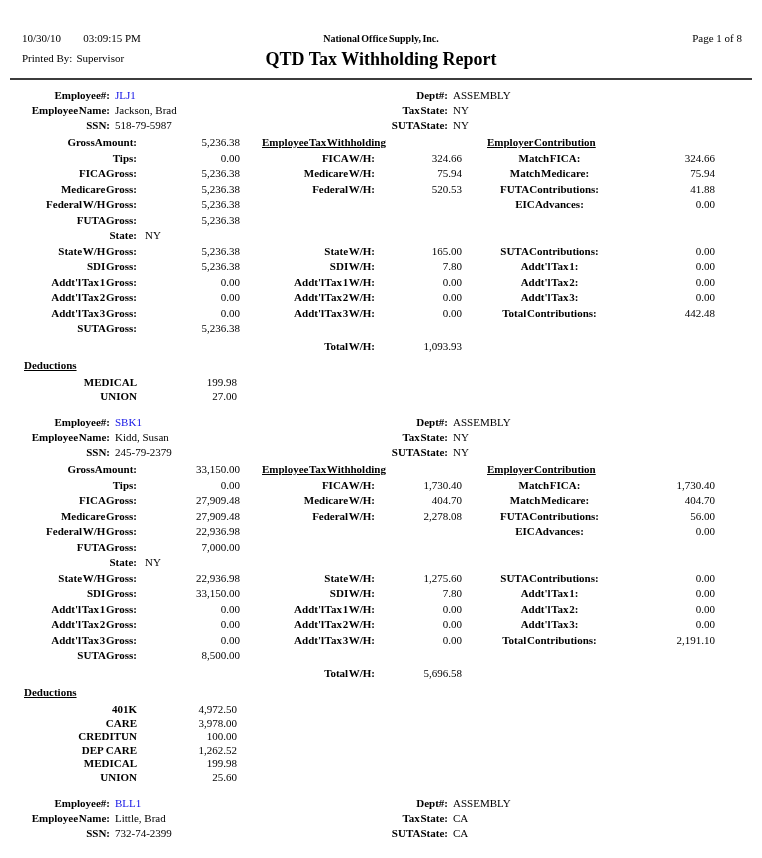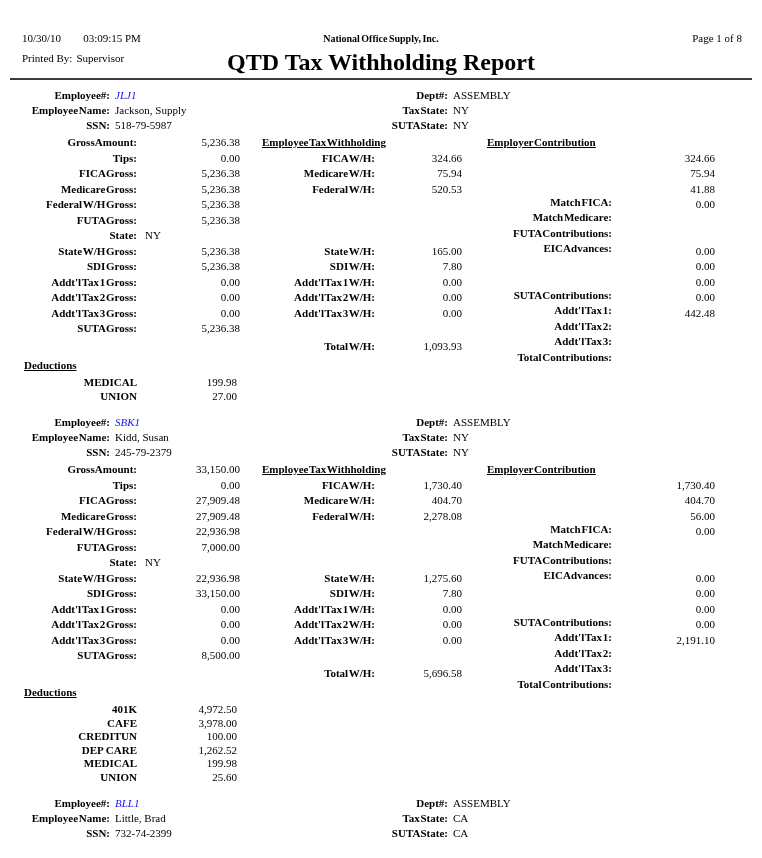--- a/index.html
+++ b/index.html
@@ -16,43 +16,43 @@
   .prow  { position:relative; height:17px; line-height:17px; }
   .p-left  { position:absolute; left:2px; top:0; white-space:nowrap; }
   .p-center{ position:absolute; left:0; right:0; text-align:center; }
   .p-right { position:absolute; right:0; top:0; }
   .datetime span + span { margin-left:22px; }
   .company { font-weight:bold; font-size:10px; word-spacing:-1px; }
   .prow2 { position:relative; height:27px; margin-top:2px; }
   .printedby { position:absolute; left:2px; top:3px; }
   .printedby .pb-val { margin-left:4px; }
   .rtitle { position:absolute; left:0; right:0; top:0; text-align:center;
-            font-weight:bold; font-size:24px; }
+            font-weight:bold; font-size:18px; }
   .rule { border-top:2px solid #3c3c3c; margin:2px -10px 0 -10px; }
 
   
   .emp { margin-top:8px; }
   .emp + .emp { margin-top:12px; }
   .hrw { display:flex; height:15px; line-height:15px; }
   .h1l { width:90px;  text-align:right; font-weight:bold; word-spacing:-2px; }
   .h1v { width:224px; padding-left:5px; }
   .h2l { width:114px; text-align:right; font-weight:bold; word-spacing:-2px; }
   .h2v { padding-left:5px; }
-  .link { color:#1414e6;font-style:italic; }
+  .link { color:#1414e6; }
 
   .grid { margin-top:2px; }
   .r   { display:flex; height:15.5px; line-height:15.5px; }
   .c1l { width:117px; text-align:right; font-weight:bold; word-spacing:-2px; }
   .c1v { width:103px; text-align:right; }
   .c1vl{ width:103px; text-align:left; padding-left:8px; }
   .g1  { width:22px; }
   .c2l { width:113px; text-align:right; font-weight:bold; word-spacing:-2px; }
   .c2v { width:87px;  text-align:right; }
   .g2  { width:25px; }
-  .c3l { width:125px; text-align:right; font-weight:bold; word-spacing:-2px;margin-top:44px; }
+  .c3l { width:125px; text-align:center; font-weight:bold; word-spacing:-2px; }
   .c3v { width:103px; text-align:right; }
   .sech { font-weight:bold; text-decoration:underline; word-spacing:-2px; }
   .sech.w2 { width:200px; }
   .sech.w3 { width:228px; }
   .totrow { margin-top:2px; }
 
   .dhead { margin-top:4px; padding-left:4px; height:15px; line-height:15px;
            font-weight:bold; text-decoration:underline; }
   .dlist { margin-top:3px; }
   .dr { display:flex; height:13.5px; line-height:13.5px; }
@@ -83,21 +83,21 @@
 
   <section class="emp">
     <div class="hrw">
       <span class="h1l">Employee#:</span>
       <span class="h1v link">JLJ1</span>
       <span class="h2l">Dept#:</span>
       <span class="h2v">ASSEMBLY</span>
     </div>
     <div class="hrw">
       <span class="h1l">Employee Name:</span>
-      <span class="h1v">Jackson, Supply</span>
+      <span class="h1v">Jackson, Brad</span>
       <span class="h2l">Tax State:</span>
       <span class="h2v">NY</span>
     </div>
     <div class="hrw">
       <span class="h1l">SSN:</span>
       <span class="h1v">518-79-5987</span>
       <span class="h2l">SUTA State:</span>
       <span class="h2v">NY</span>
     </div>
 
@@ -374,21 +374,21 @@
       </div>
     </div>
 
     <div class="dhead">Deductions</div>
     <div class="dlist">
       <div class="dr">
         <span class="dn">401K</span>
         <span class="dv">4,972.50</span>
       </div>
       <div class="dr">
-        <span class="dn">CAFE</span>
+        <span class="dn">CARE</span>
         <span class="dv">3,978.00</span>
       </div>
       <div class="dr">
         <span class="dn">CREDITUN</span>
         <span class="dv">100.00</span>
       </div>
       <div class="dr">
         <span class="dn">DEP CARE</span>
         <span class="dv">1,262.52</span>
       </div>

